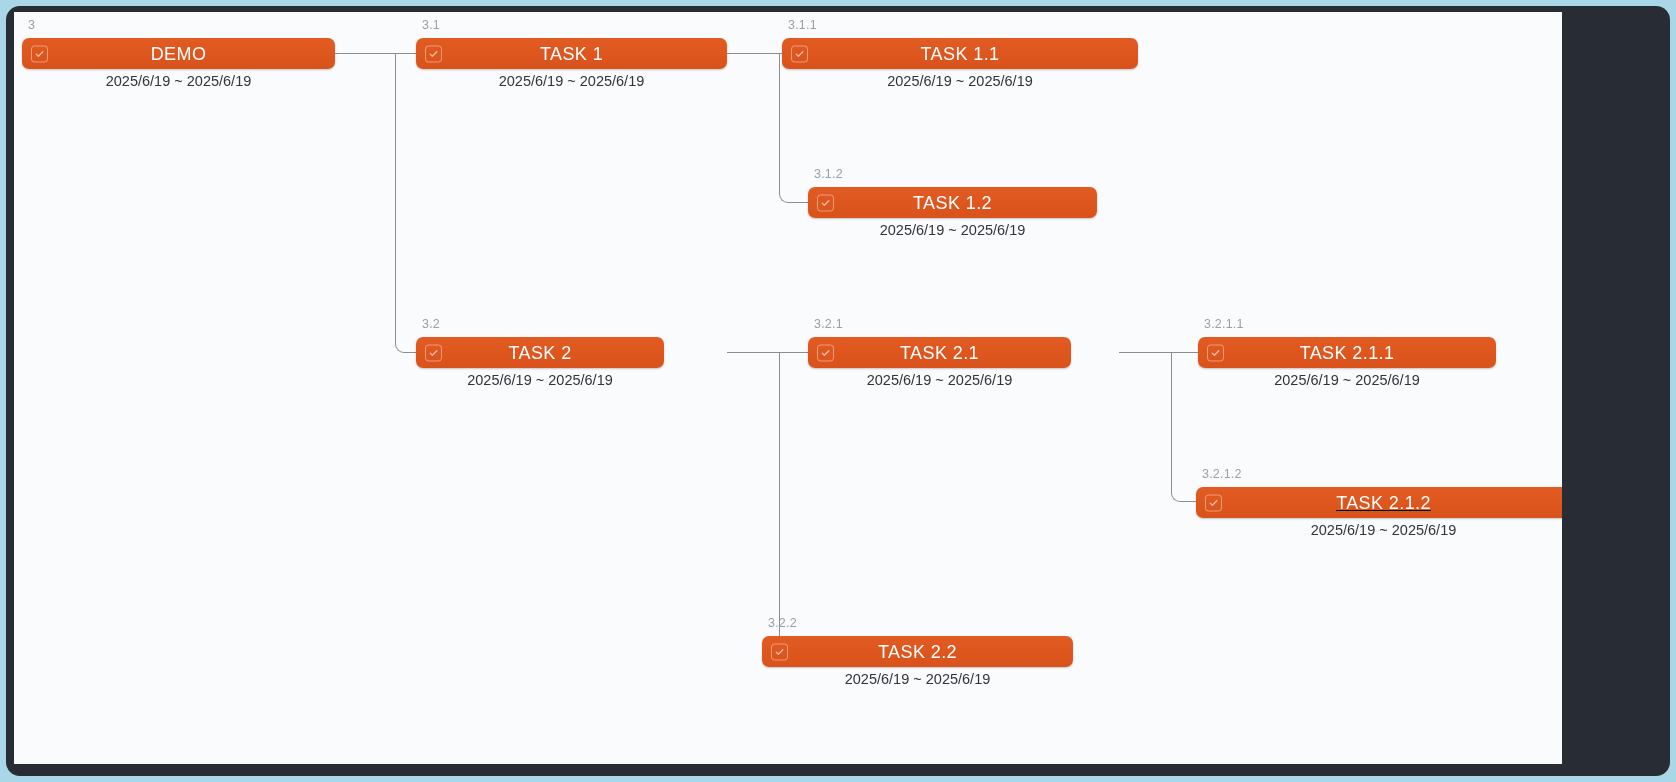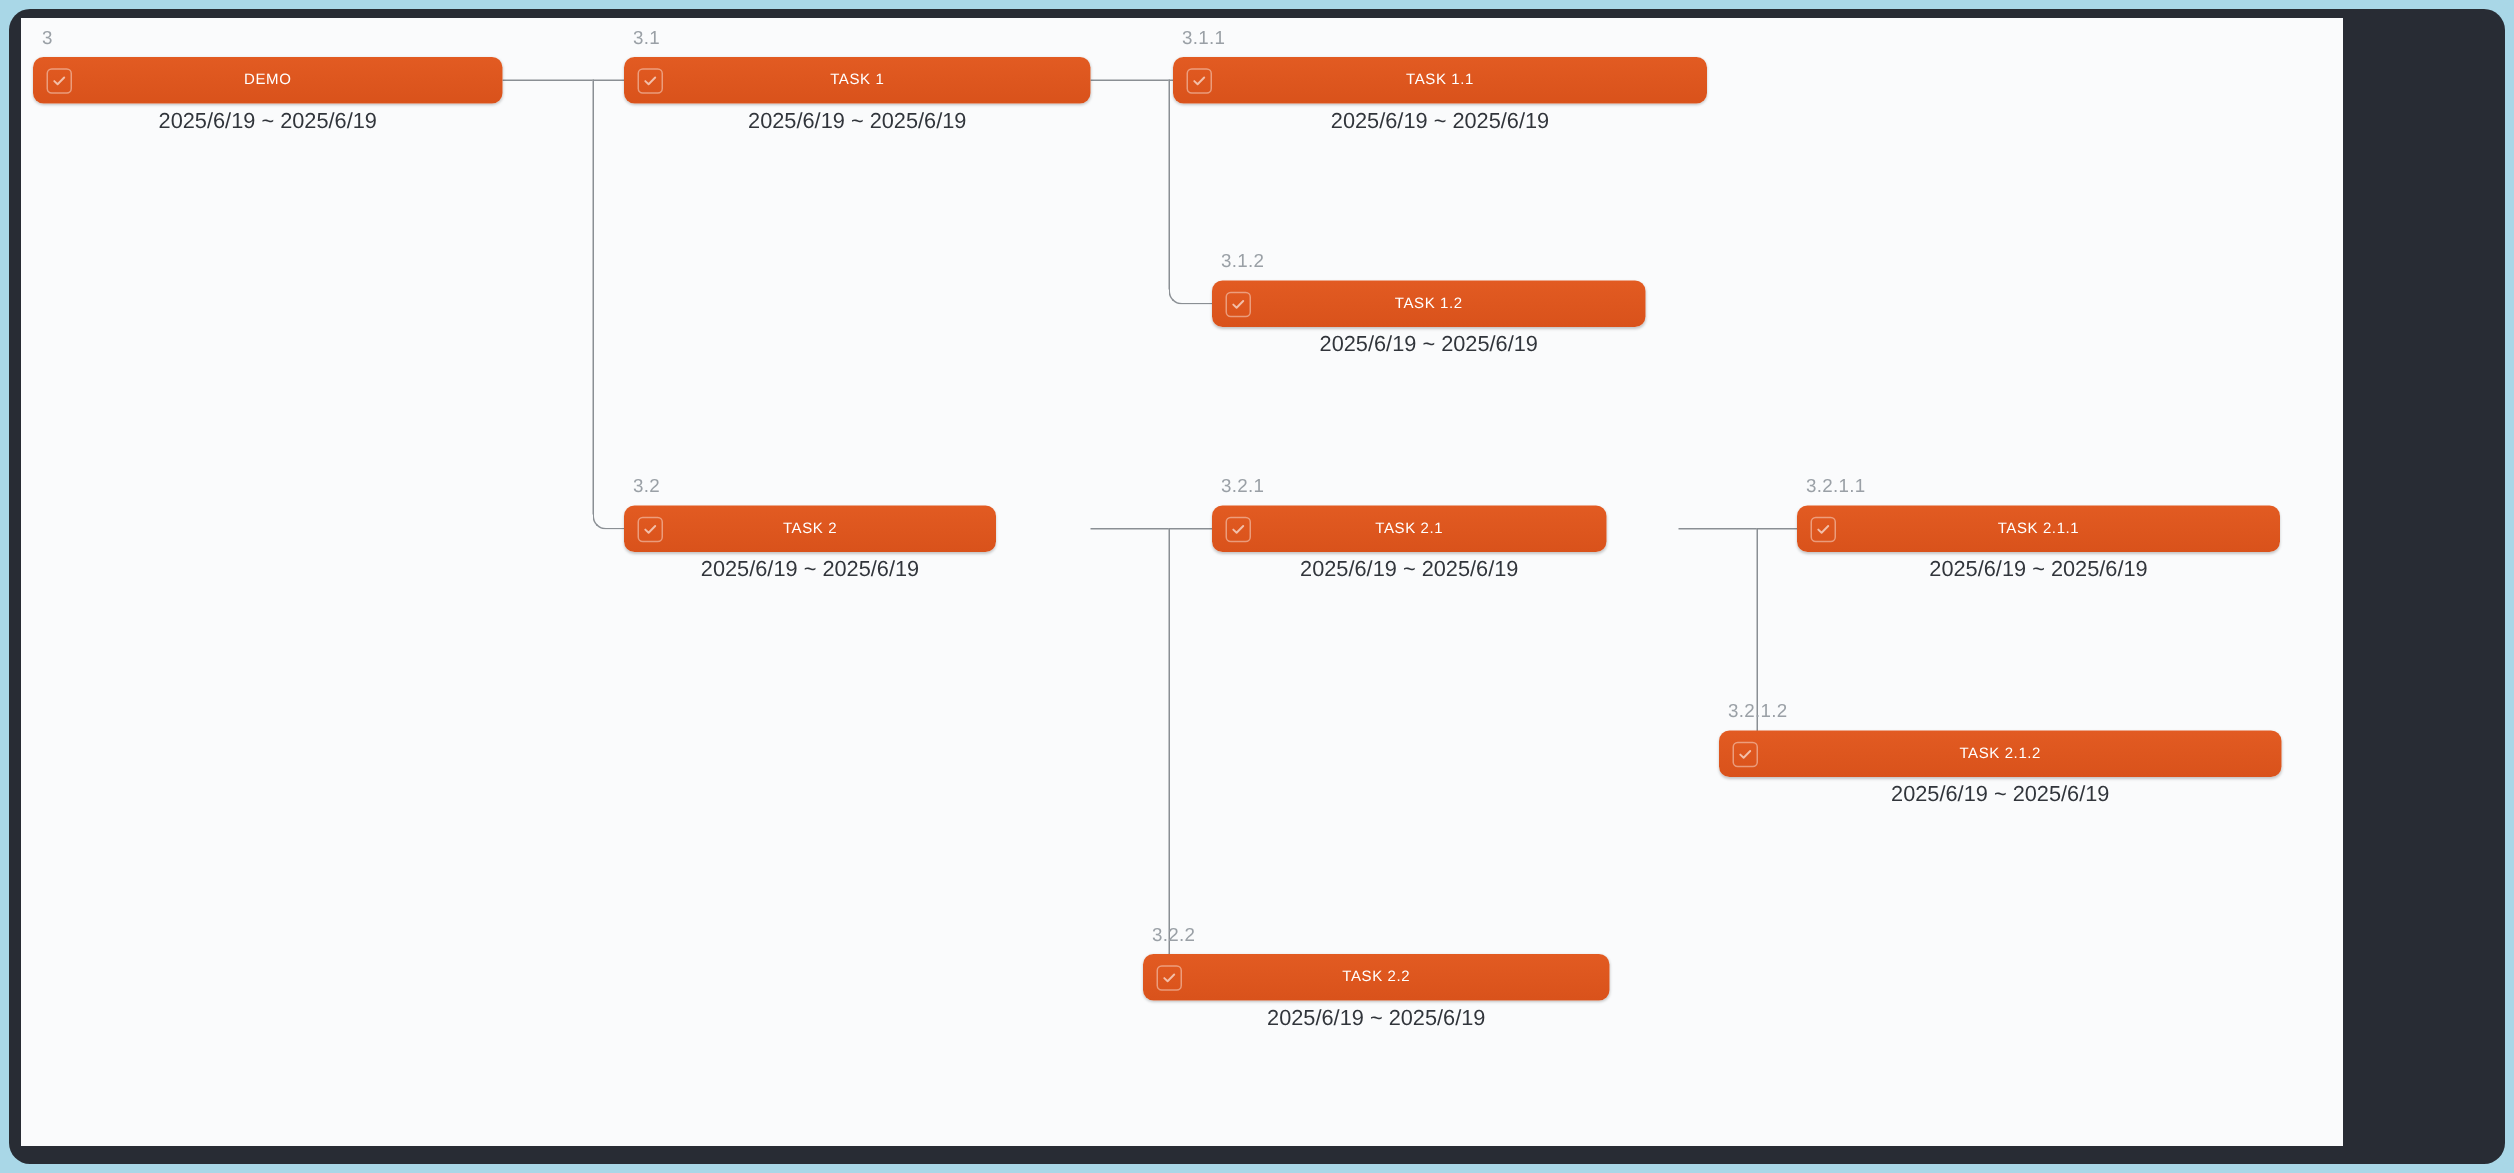--- a/index.html
+++ b/index.html
@@ -73,21 +73,21 @@
     width: 15px; height: 15px;
     border: 1.3px solid rgba(255,255,255,.42);
     border-radius: 3.5px;
     display: flex; align-items: center; justify-content: center;
   }
   .chk svg { display: block; }
   .bar-label {
     flex: 1;
     text-align: center;
     color: #ffffff;
-    font-size: 10px;
+    font-size: 18px;
     letter-spacing: .4px;
     line-height: 1;
     white-space: nowrap;
     padding: 0 26px;
   }
   .dates {
     position: absolute;
     left: 0; right: 0;
     top: 35px;
     text-align: center;
@@ -198,34 +198,34 @@
         <span class="chk">
           <svg width="9" height="9" viewBox="0 0 9 9">
               <path d="M1.2 4.6 L3.4 6.7 L7.8 2.2" fill="none" stroke="rgba(255,255,255,.62)" stroke-width="1.3" stroke-linecap="round" stroke-linejoin="round"></path>
             </svg>
         </span>
         <span class="bar-label">TASK 2.1</span>
       </div>
       <div class="dates">2025/6/19 ~ 2025/6/19</div>
     </div>
 
-    <div class="node" style="left:1184px; top:325px; width:322px;">
+    <div class="node" style="left:1184px; top:325px; width:298px;">
       <div class="wbs">3.2.1.1</div>
       <div class="bar">
         <span class="chk">
           <svg width="9" height="9" viewBox="0 0 9 9">
               <path d="M1.2 4.6 L3.4 6.7 L7.8 2.2" fill="none" stroke="rgba(255,255,255,.62)" stroke-width="1.3" stroke-linecap="round" stroke-linejoin="round"></path>
             </svg>
         </span>
         <span class="bar-label">TASK 2.1.1</span>
       </div>
       <div class="dates">2025/6/19 ~ 2025/6/19</div>
     </div>
 
-    <div class="node" style="left:1132px; top:475px; width:375px;">
+    <div class="node" style="left:1182px; top:475px; width:375px;text-decoration:underline;">
       <div class="wbs">3.2.1.2</div>
       <div class="bar">
         <span class="chk">
           <svg width="9" height="9" viewBox="0 0 9 9">
               <path d="M1.2 4.6 L3.4 6.7 L7.8 2.2" fill="none" stroke="rgba(255,255,255,.62)" stroke-width="1.3" stroke-linecap="round" stroke-linejoin="round"></path>
             </svg>
         </span>
         <span class="bar-label">TASK 2.1.2</span>
       </div>
       <div class="dates">2025/6/19 ~ 2025/6/19</div>

